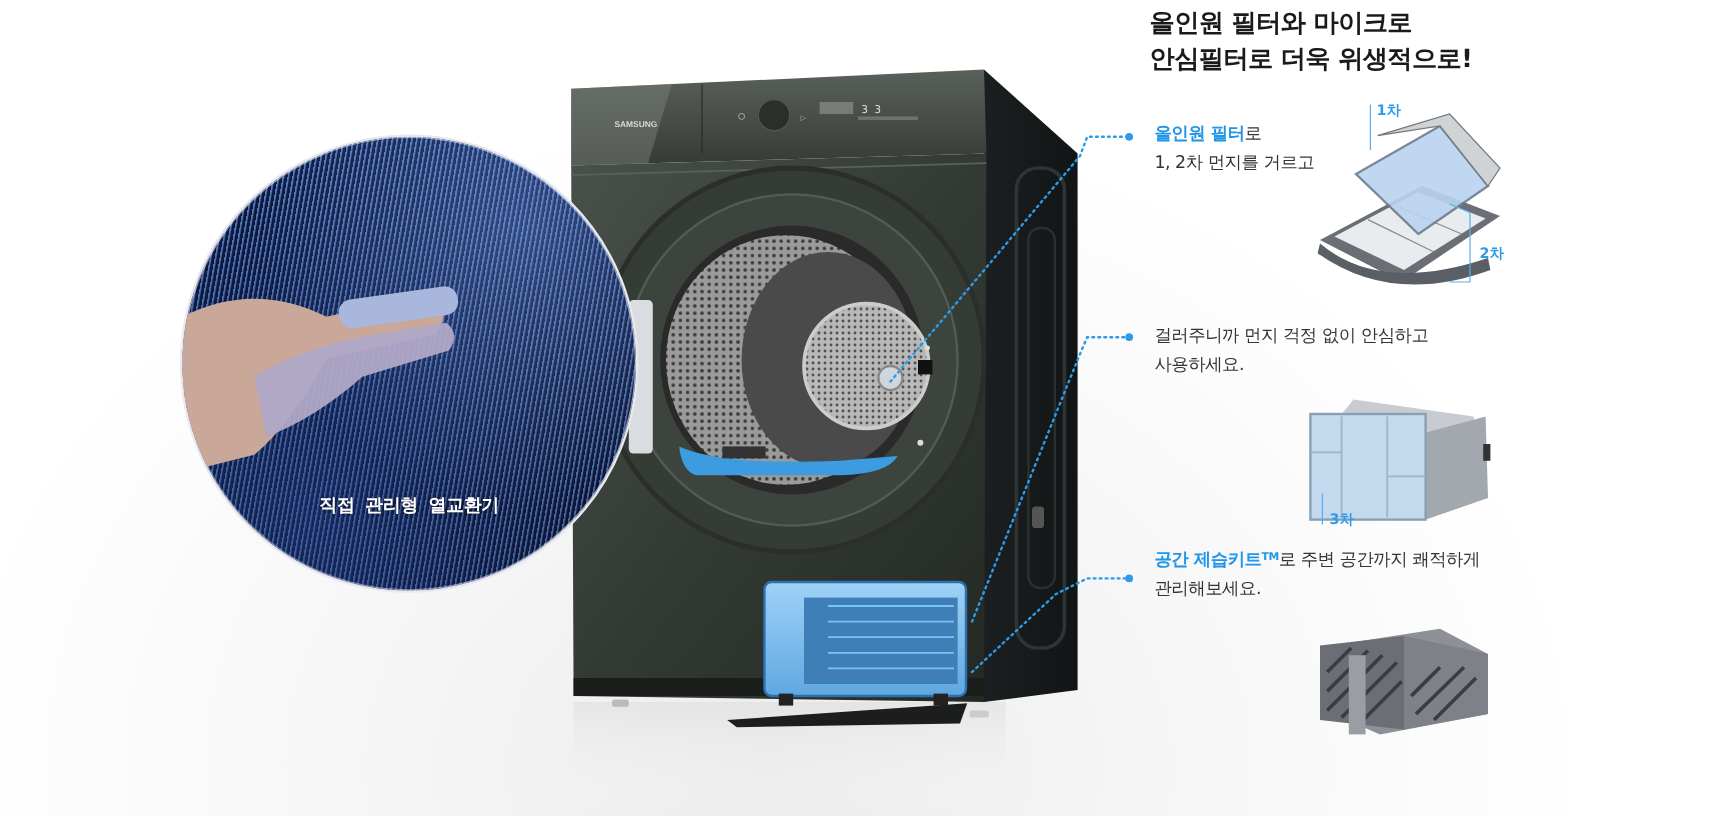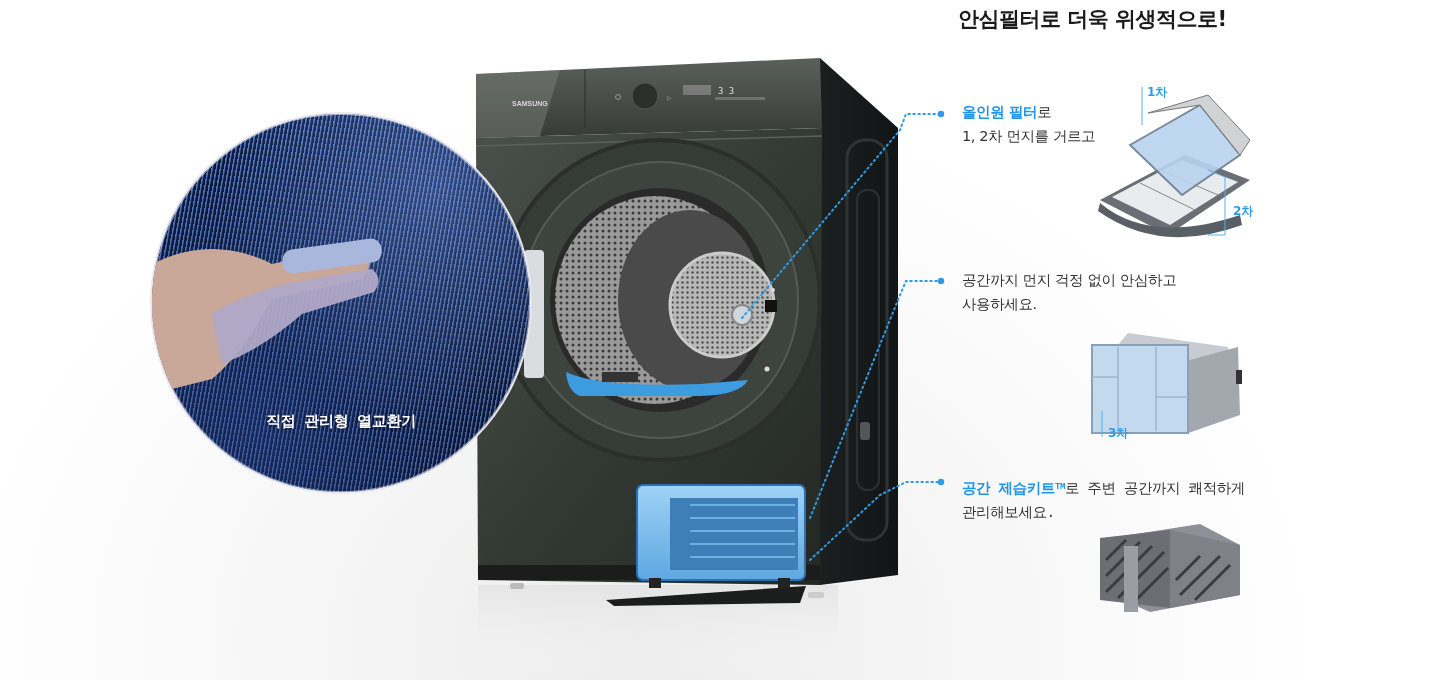--- a/index.html
+++ b/index.html
@@ -12,21 +12,21 @@
   .headline { position:absolute; left:958px; top:4px; color:#1a1a1a; font-weight:bold;
     font-size:21px; line-height:30px; letter-spacing:-0.5px; }
   .headline span { display:block; }
 
   
   .feature { position:absolute; left:962px; font-size:14.5px; line-height:24px; color:#333; letter-spacing:-0.4px; }
   .feature .hl { color:#2196e8; font-weight:bold; }
   .feature .line { display:block; }
   .f1 { top:100px; }
   .f2 { top:268px; }
-  .f3 { top:477px;font-family:Liberation Mono, monospace; }
+  .f3 { top:455px; }
   .tm { font-size:9px; vertical-align:top; color:#2196e8; font-weight:bold; position:relative; top:-2px; }
 
   
   .conn { position:absolute; overflow:visible; }
 
   
   .dryer { position:absolute; left:0; top:0; width:1440px; height:680px; }
 
   
   .circle { position:absolute; left:150px; top:112px; width:382px; height:382px; border-radius:50%;
@@ -160,20 +160,21 @@
       <polyline points="742,318 900,130 906,114 940,114"></polyline>
       <polyline points="810,518 900,295 906,281 940,281"></polyline>
       <polyline points="810,560 880,495 906,482 940,482"></polyline>
     </g>
     <circle cx="941" cy="114" r="3.2" fill="#2e9be8"></circle>
     <circle cx="941" cy="281" r="3.2" fill="#2e9be8"></circle>
     <circle cx="941" cy="482" r="3.2" fill="#2e9be8"></circle>
   </svg>
 
   <div class="headline">
+    <span>올인원 필터와 마이크로</span>
     <span>안심필터로 더욱 위생적으로!</span>
   </div>
 
   <div class="feature f1">
     <span class="line">
       <span class="hl">올인원 필터</span><span>로</span>
     </span>
     <span class="line">1, 2차 먼지를 거르고</span>
   </div>
 
@@ -187,21 +188,21 @@
       </g>
     <polygon points="40,60 110,20 150,70 92,110" fill="#b9d3ef" stroke="#6c7d8e" stroke-width="2" opacity="0.9"></polygon>
     <polygon points="58,28 118,10 160,55 150,70 110,20" fill="#d0d3d6" stroke="#777" stroke-width="1"></polygon>
     <path d="M10,118 Q60,160 150,130 L152,140 Q70,170 8,126 Z" fill="#5a5f65"></path>
     <polyline points="118,85 135,92 135,150 118,150" fill="none" stroke="#5aaee8" stroke-width="1"></polyline>
   </svg>
   <div class="plabel" style="left:1147px;top:84px">1차</div>
   <div class="plabel" style="left:1233px;top:203px">2차</div>
 
   <div class="feature f2">
-    <span class="line">공간까지 먼지 걱정 없이 안심하고</span>
+    <span class="line">걸러주니까 먼지 걱정 없이 안심하고</span>
     <span class="line">사용하세요.</span>
   </div>
 
   <svg style="position:absolute;left:1088px;top:325px" width="160" height="115">
     <polygon points="40,8 140,22 150,90 100,108 30,20" fill="#c8ccd2"></polygon>
     <polygon points="98,36 150,22 152,90 100,108" fill="#a3a8ae"></polygon>
     <rect x="4" y="20" width="96" height="88" fill="#c2d9ee" stroke="#8aa0b6" stroke-width="2"></rect>
     <g stroke="#9fb4c8" stroke-width="1.5" fill="none">
       <line x1="30" y1="22" x2="30" y2="106"></line>
         <line x1="68" y1="22" x2="68" y2="106"></line>

